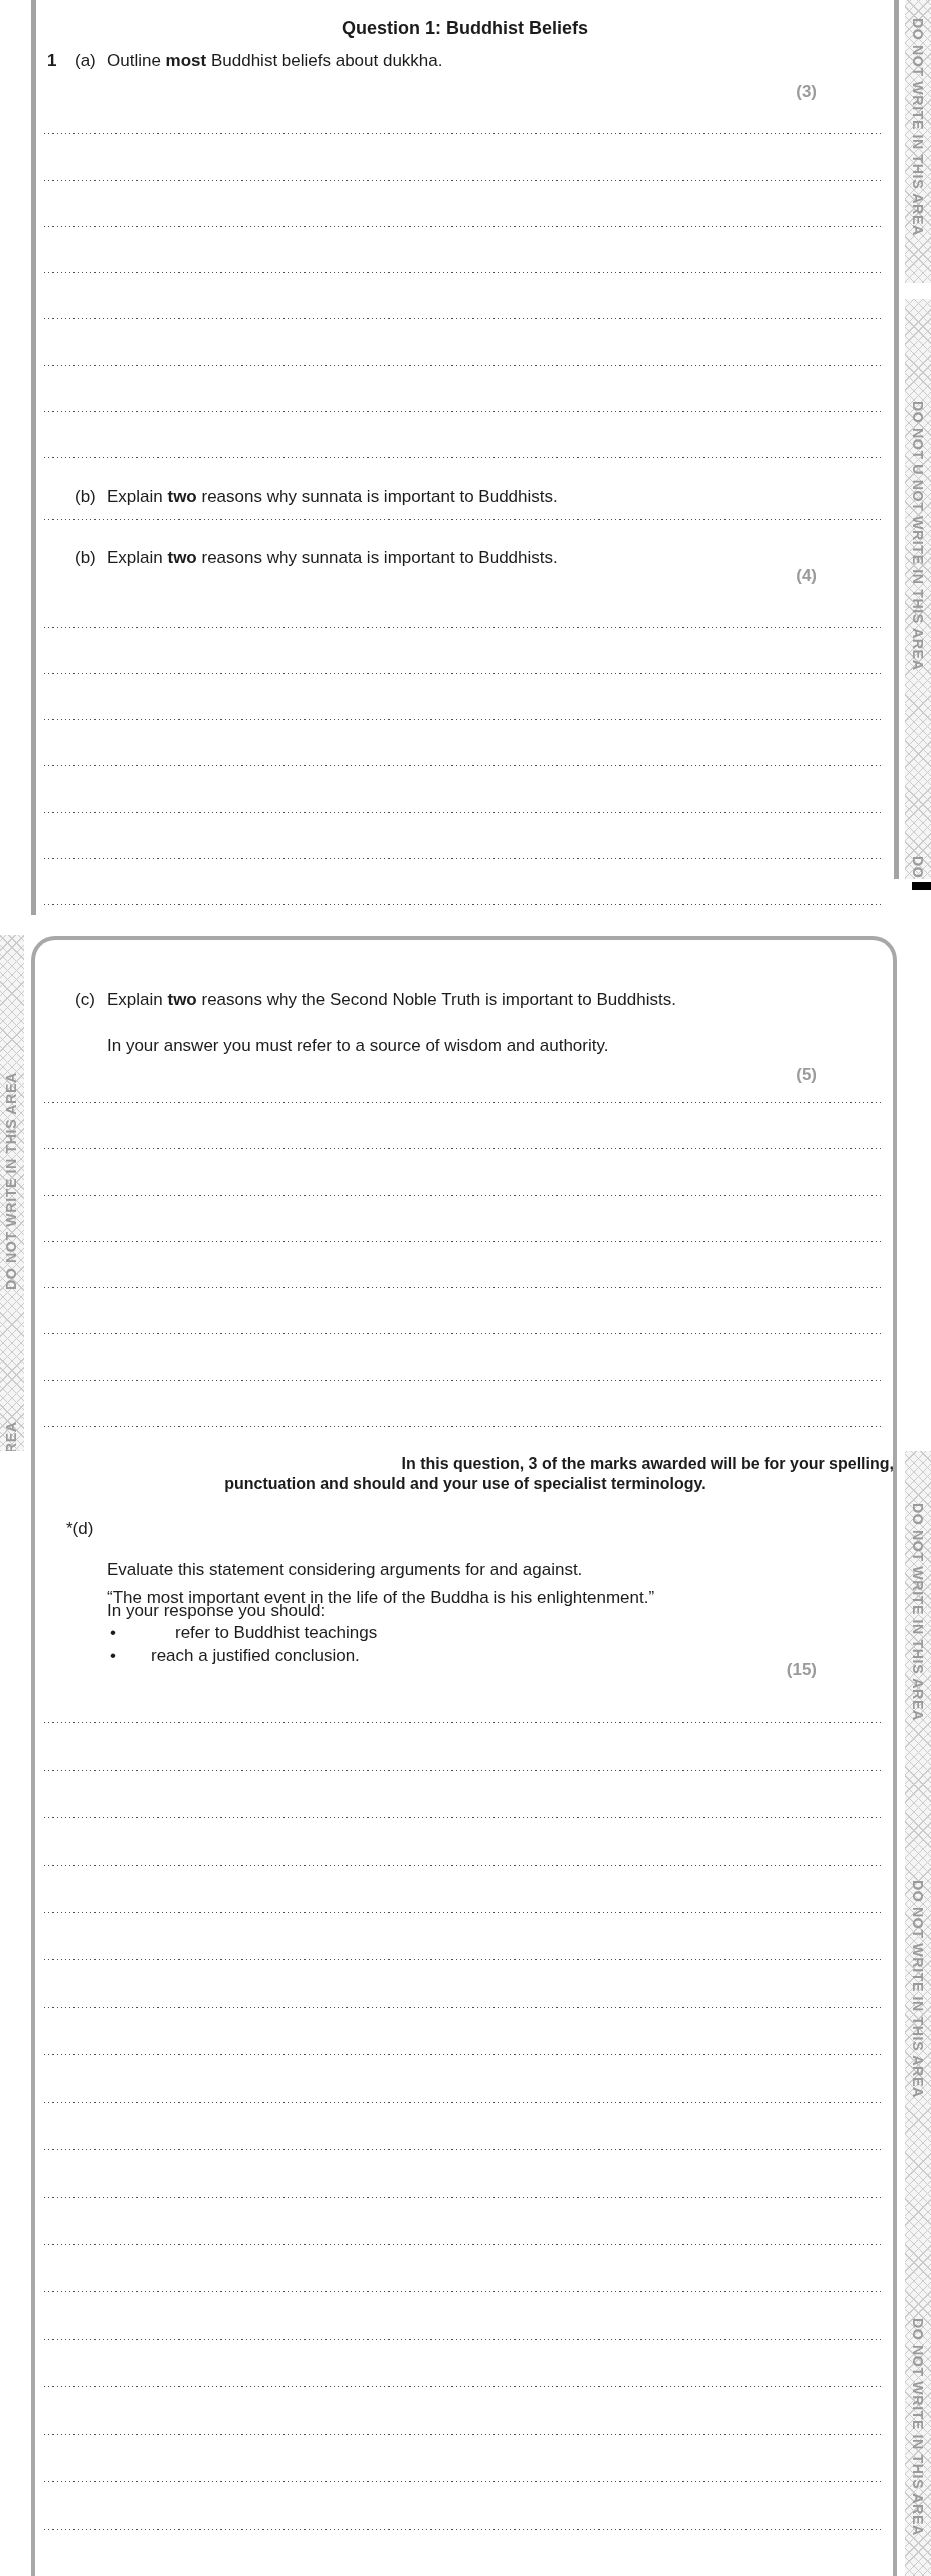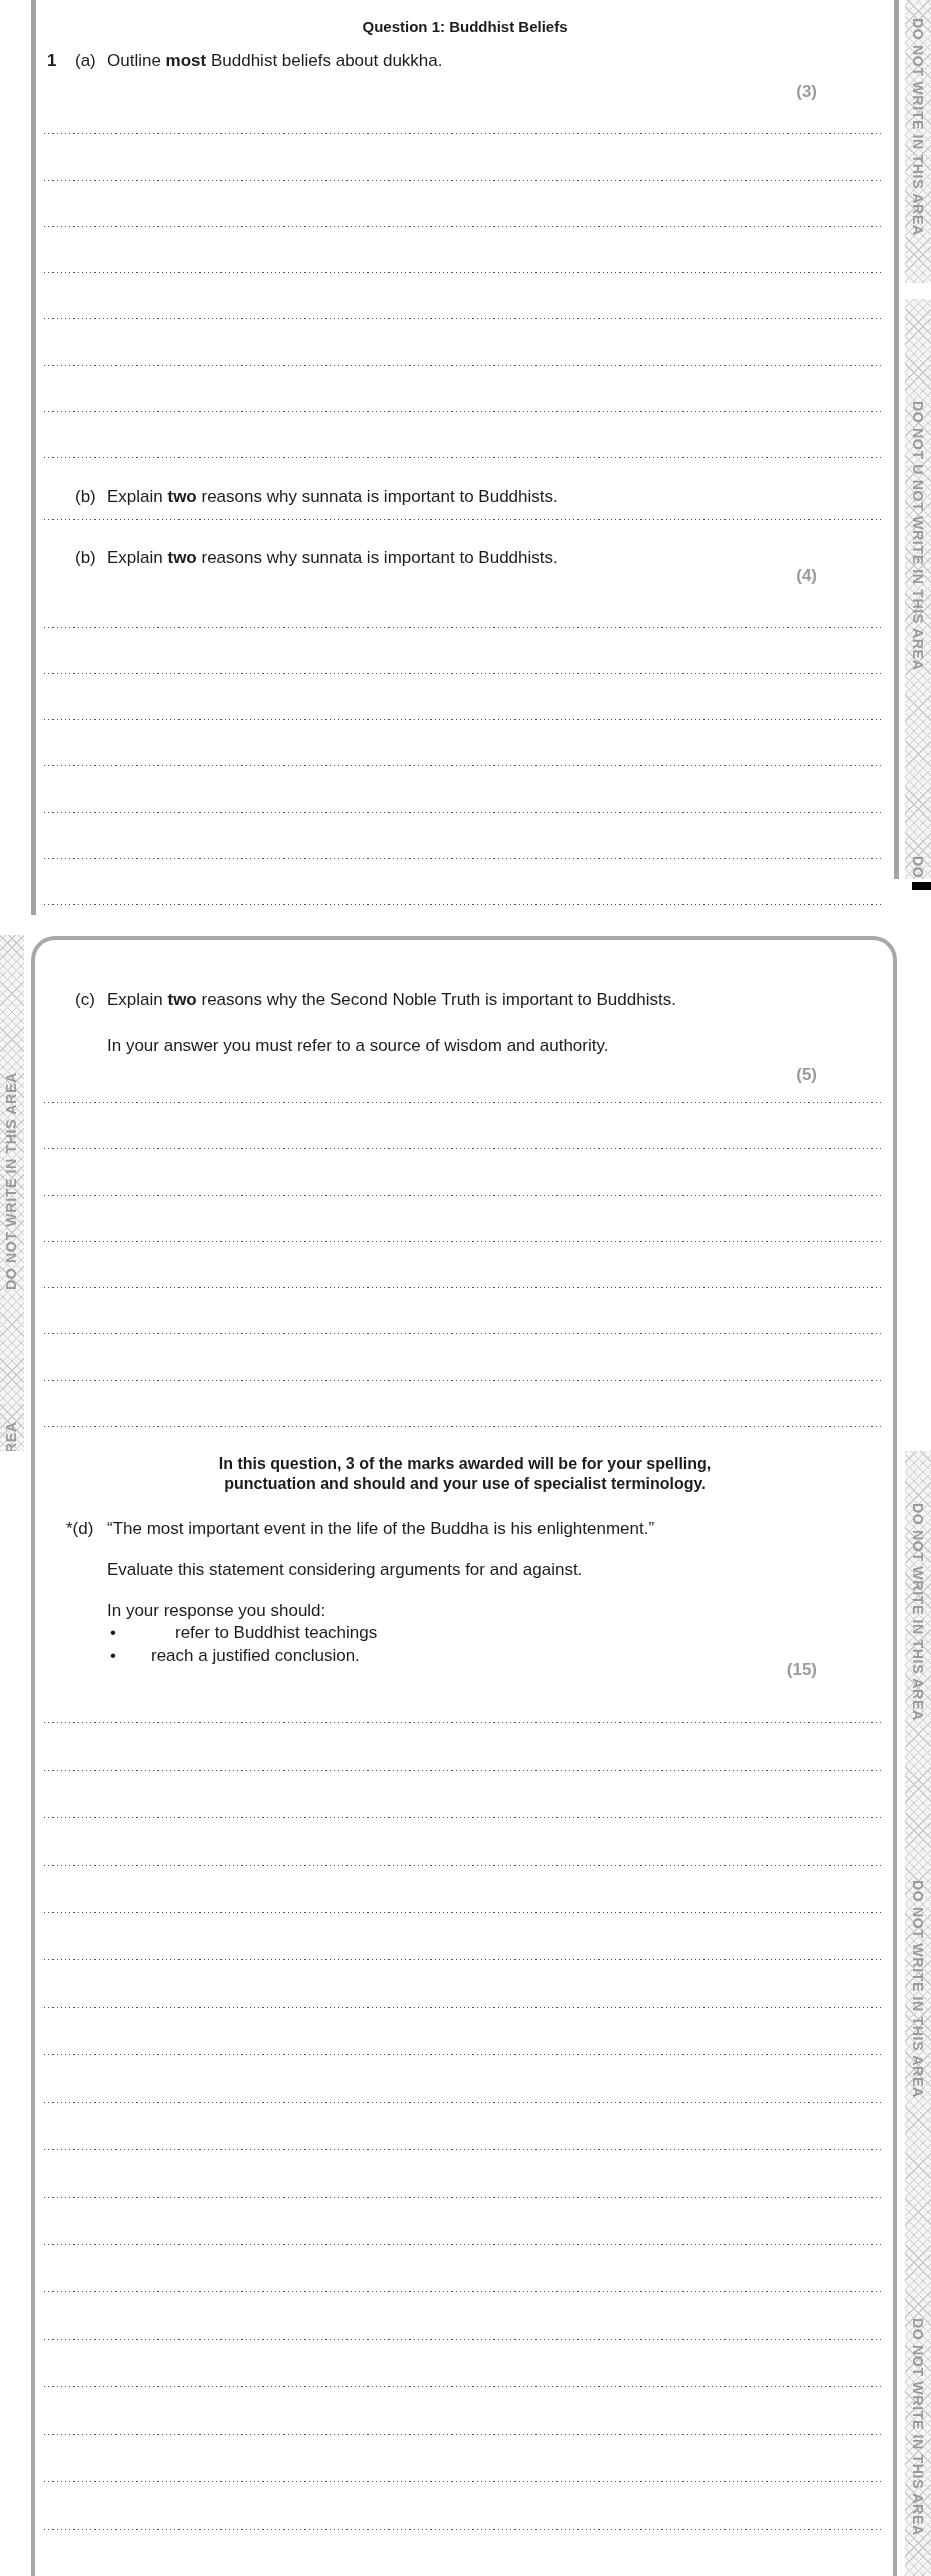--- a/index.html
+++ b/index.html
@@ -15,21 +15,21 @@
          background-image:repeating-linear-gradient(45deg,#cbcbcb 0 0.9px,transparent 0.9px 6.5px),
                           repeating-linear-gradient(-45deg,#cbcbcb 0 0.9px,transparent 0.9px 6.5px);}
   .vtext{position:absolute;writing-mode:vertical-rl;text-orientation:mixed;
          font-weight:bold;font-size:14.2px;letter-spacing:0.6px;color:#9a9a9a;white-space:nowrap;}
   .vtext-up{transform:rotate(180deg);}
   
   .dotted-line{position:absolute;height:1.2px;
          background-image:repeating-linear-gradient(90deg,#4d4d4d 0 1.2px,transparent 1.2px 4.2px);}
   
   .title{position:absolute;left:36px;width:858px;text-align:center;top:18px;
-         font-size:15px;font-weight:bold;}
+         font-size:18px;font-weight:bold;}
   .qtext{position:absolute;font-size:17px;line-height:1.25;}
   .marks{position:absolute;right:115px;font-size:17px;font-weight:bold;color:#9b9b9b;}
   .note{position:absolute;left:36px;width:858px;text-align:center;
         font-size:16px;font-weight:bold;line-height:1.3;}
   .blackrect{position:absolute;left:912px;top:882px;width:20px;height:7.7px;background:#000;}
   b{font-weight:bold;}
 </style>
 </head>
 <body>
 
@@ -74,25 +74,25 @@
 
   <div class="qtext" style="left:75px;top:547px;">(b)</div>
   <div class="qtext" style="left:107px;top:547px;"><span>Explain </span><b>two</b><span> reasons why sunnata is important to Buddhists.</span></div>
   <div class="marks" style="top:566px;">(4)</div>
 
   <div class="qtext" style="left:75px;top:989px;">(c)</div>
   <div class="qtext" style="left:107px;top:989px;"><span>Explain </span><b>two</b><span> reasons why the Second Noble Truth is important to Buddhists.</span></div>
   <div class="qtext" style="left:107px;top:1035px;">In your answer you must refer to a source of wisdom and authority.</div>
   <div class="marks" style="top:1065px;">(5)</div>
 
-  <div class="note" style="top:1454px;">In this question, 3 of the marks awarded will be for your spelling,</div>
+  <div class="note" style="top:1454px;text-align:right;">In this question, 3 of the marks awarded will be for your spelling,</div>
   <div class="note" style="top:1474px;">punctuation and should and your use of specialist terminology.</div>
 
   <div class="qtext" style="left:66px;top:1518px;">*(d)</div>
-  <div class="qtext" style="left:107px;top:1518px;">“The most important event in the life of the Buddha is his enlightenment.”</div>
+  <div class="qtext" style="left:107px;top:1587px;">“The most important event in the life of the Buddha is his enlightenment.”</div>
   <div class="qtext" style="left:107px;top:1559px;">Evaluate this statement considering arguments for and against.</div>
   <div class="qtext" style="left:107px;top:1600px;">In your response you should:</div>
   <div class="qtext" style="left:110px;top:1622px;">•</div>
   <div class="qtext" style="left:151px;top:1622px;margin-left:24px;">refer to Buddhist teachings</div>
   <div class="qtext" style="left:110px;top:1645px;">•</div>
   <div class="qtext" style="left:151px;top:1645px;">reach a justified conclusion.</div>
   <div class="marks" style="top:1660px;">(15)</div>
 
   <div id="lines-layer">
       <div class="dotted-line" style="top: 133px; left: 44px; width: 837px;"></div>

